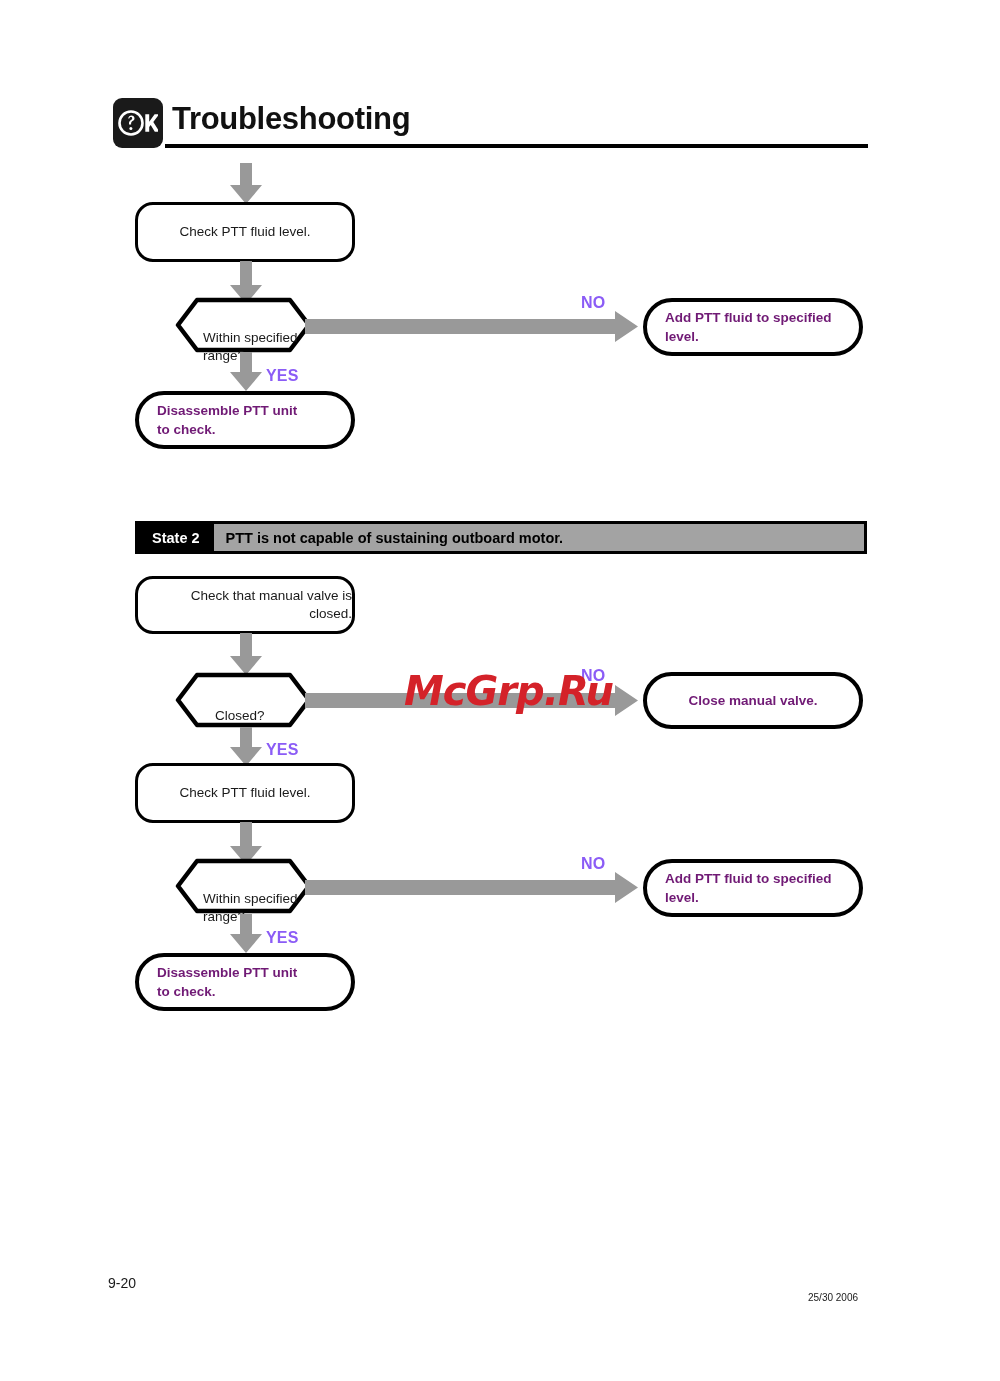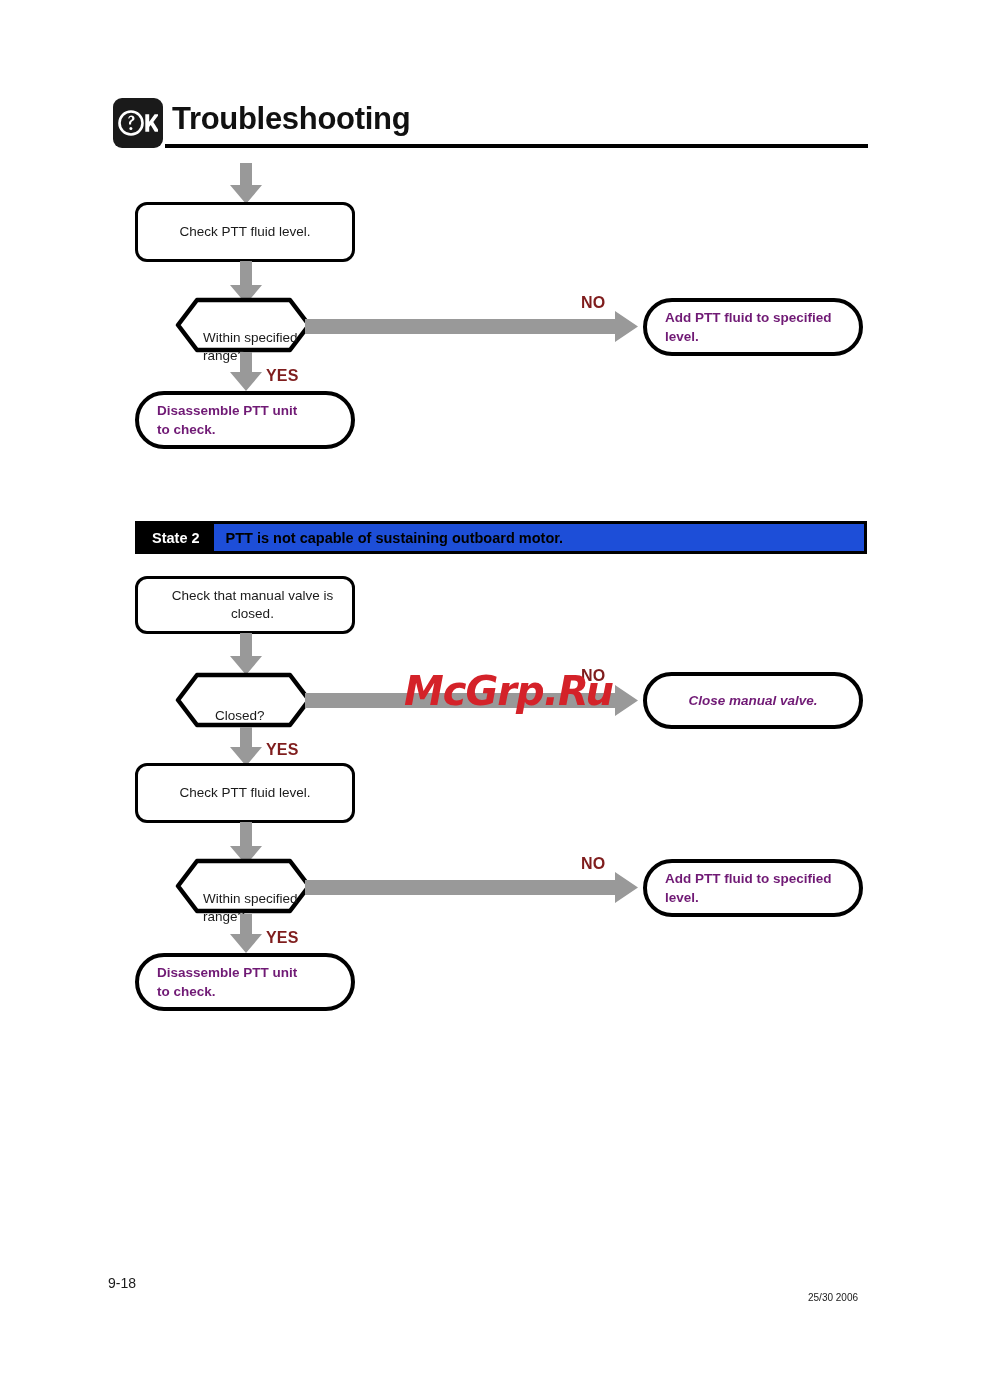--- a/index.html
+++ b/index.html
@@ -54,52 +54,52 @@
     width: 703px;
     height: 4px;
     background: #000000;
   }
 
   
   .proc-box {
     position: absolute;
     box-sizing: border-box;
     border: 3.5px solid #000000;
-    border-radius: 12px;
+    border-radius: 18px;
     background: #ffffff;
     display: flex;
     align-items: center;
   }
   .proc-box .txt {
     font-size: 13.5px;
     line-height: 18px;
     color: #1a1a1a;
     width: 100%;
   }
   .proc-box.center .txt { text-align: center; }
-  .proc-box.left .txt { text-align: center; padding-left: 15px; }
+  .proc-box.left .txt { text-align: right; padding-left: 15px; }
 
   .term-box {
     position: absolute;
     box-sizing: border-box;
     border: 4.5px solid #000000;
     border-radius: 30px;
     background: #ffffff;
     display: flex;
     align-items: center;
   }
   .term-box .txt {
     font-size: 13.5px;
     font-weight: bold;
     line-height: 19px;
     color: #701a75;
     width: 100%;
   }
   .term-box.left .txt { text-align: left; padding-left: 18px; }
-  .term-box.center .txt { text-align: center; font-style: italic; }
+  .term-box.center .txt { text-align: center; }
 
   .hexagon {
     position: absolute;
   }
   .hexagon svg { display: block; }
   .hexagon .hex-label {
     position: absolute;
     left: 28px;
     top: 0;
     height: 100%;
@@ -120,31 +120,31 @@
   .arrow-down svg { display: block; }
   .arrow-right {
     position: absolute;
   }
   .arrow-right svg { display: block; }
 
   .flow-label {
     position: absolute;
     font-size: 16px;
     font-weight: bold;
-    color: #7f1d1d;
+    color: #8b5cf6;
     letter-spacing: 0.2px;
     white-space: nowrap;
   }
 
   
   .state-banner {
     position: absolute;
     box-sizing: border-box;
     border: 3px solid #000000;
-    background: #1d4ed8;
+    background: #a3a3a3;
     display: flex;
     align-items: stretch;
   }
   .state-banner .tag {
     background: #000000;
     color: #ffffff;
     font-size: 14.5px;
     font-weight: bold;
     display: flex;
     align-items: center;
@@ -338,16 +338,16 @@
   </div>
   <div class="flow-label" style="left:266px; top:929px;">YES</div>
 
   <div class="term-box left" style="left:135px; top:953px; width:220px; height:58px;">
     <span class="txt" style="white-space:pre-line;">Disassemble PTT unit
 to check.</span>
   </div>
 
   <div class="watermark">McGrp.Ru</div>
 
-  <div class="footer-left">9-18</div>
+  <div class="footer-left">9-20</div>
   <div class="footer-right">25/30  2006</div>
 
 </div>
 
 </body></html>

